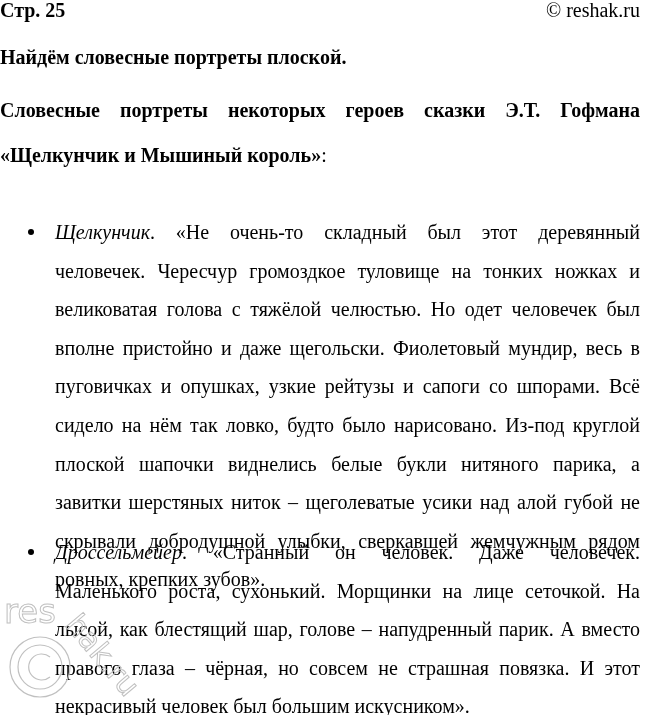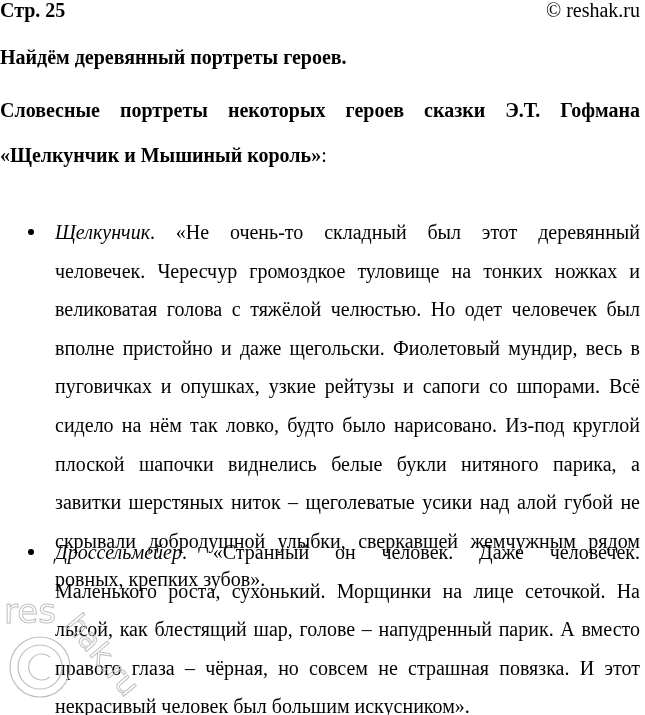--- a/index.html
+++ b/index.html
@@ -46,21 +46,21 @@
 </head>
 <body>
 
 <div class="page">
 
   <div class="header-row">
     <span class="page-num">Стр. 25</span>
     <span class="copyright">© reshak.ru</span>
   </div>
 
-  <div class="heading1">Найдём деревянный портреты героев.</div>
+  <div class="heading1">Найдём словесные портреты плоской.</div>
 
   <div class="heading2"><span>Словесные портреты некоторых героев сказки Э.Т. Гофмана «Щелкунчик и Мышиный король»</span><span class="colon">:</span></div>
 
   <div class="list item1">
     <div class="list-item">
       <span class="bullet"></span>
       <p class="item-text"><span class="item-name">Щелкунчик</span><span>. «Не очень-то складный был этот деревянный человечек. Чересчур громоздкое туловище на тонких ножках и великоватая голова с тяжёлой челюстью. Но одет человечек был вполне пристойно и даже щегольски. Фиолетовый мундир, весь в пуговичках и опушках, узкие рейтузы и сапоги со шпорами. Всё сидело на нём так ловко, будто было нарисовано. Из-под круглой плоской шапочки виднелись белые букли нитяного парика, а завитки шерстяных ниток – щеголеватые усики над алой губой не скрывали добродушной улыбки, сверкавшей жемчужным рядом ровных, крепких зубов».</span></p>
     </div>
   </div>
 

